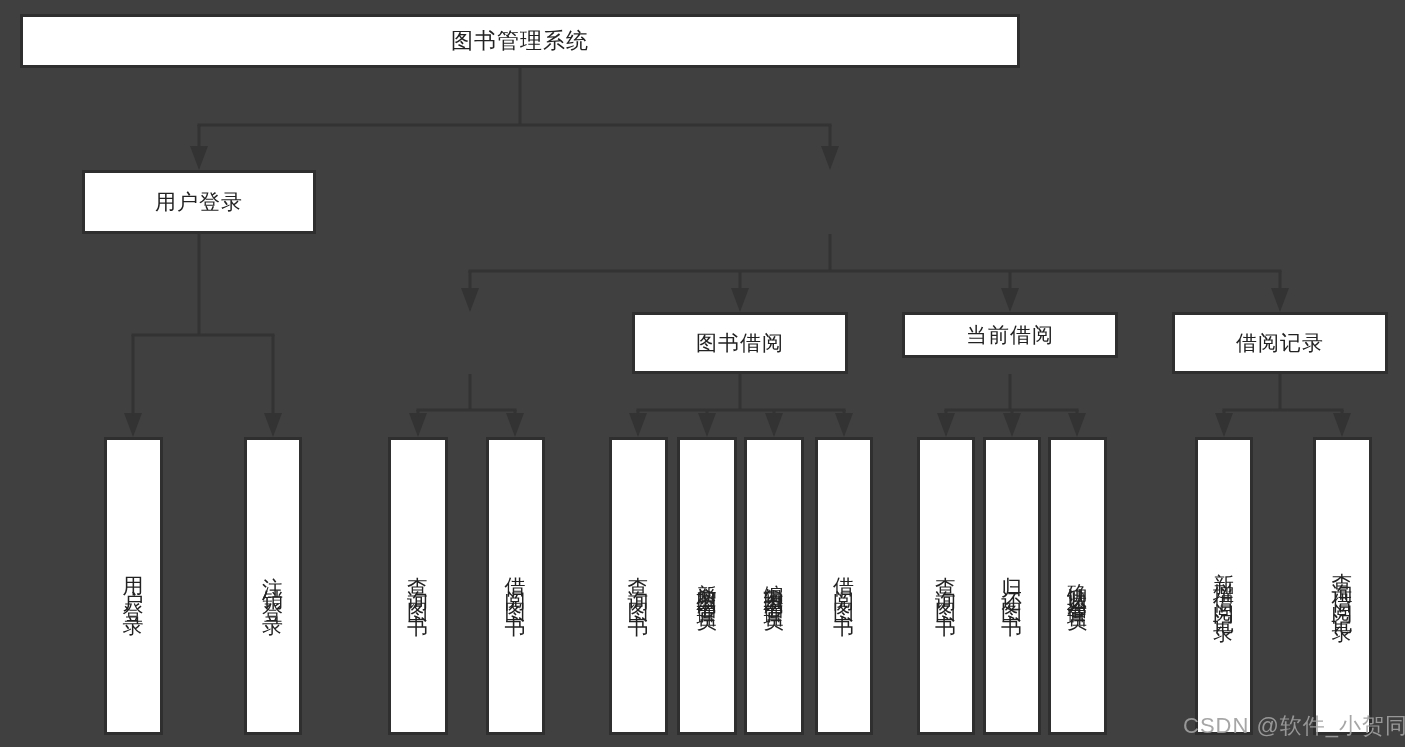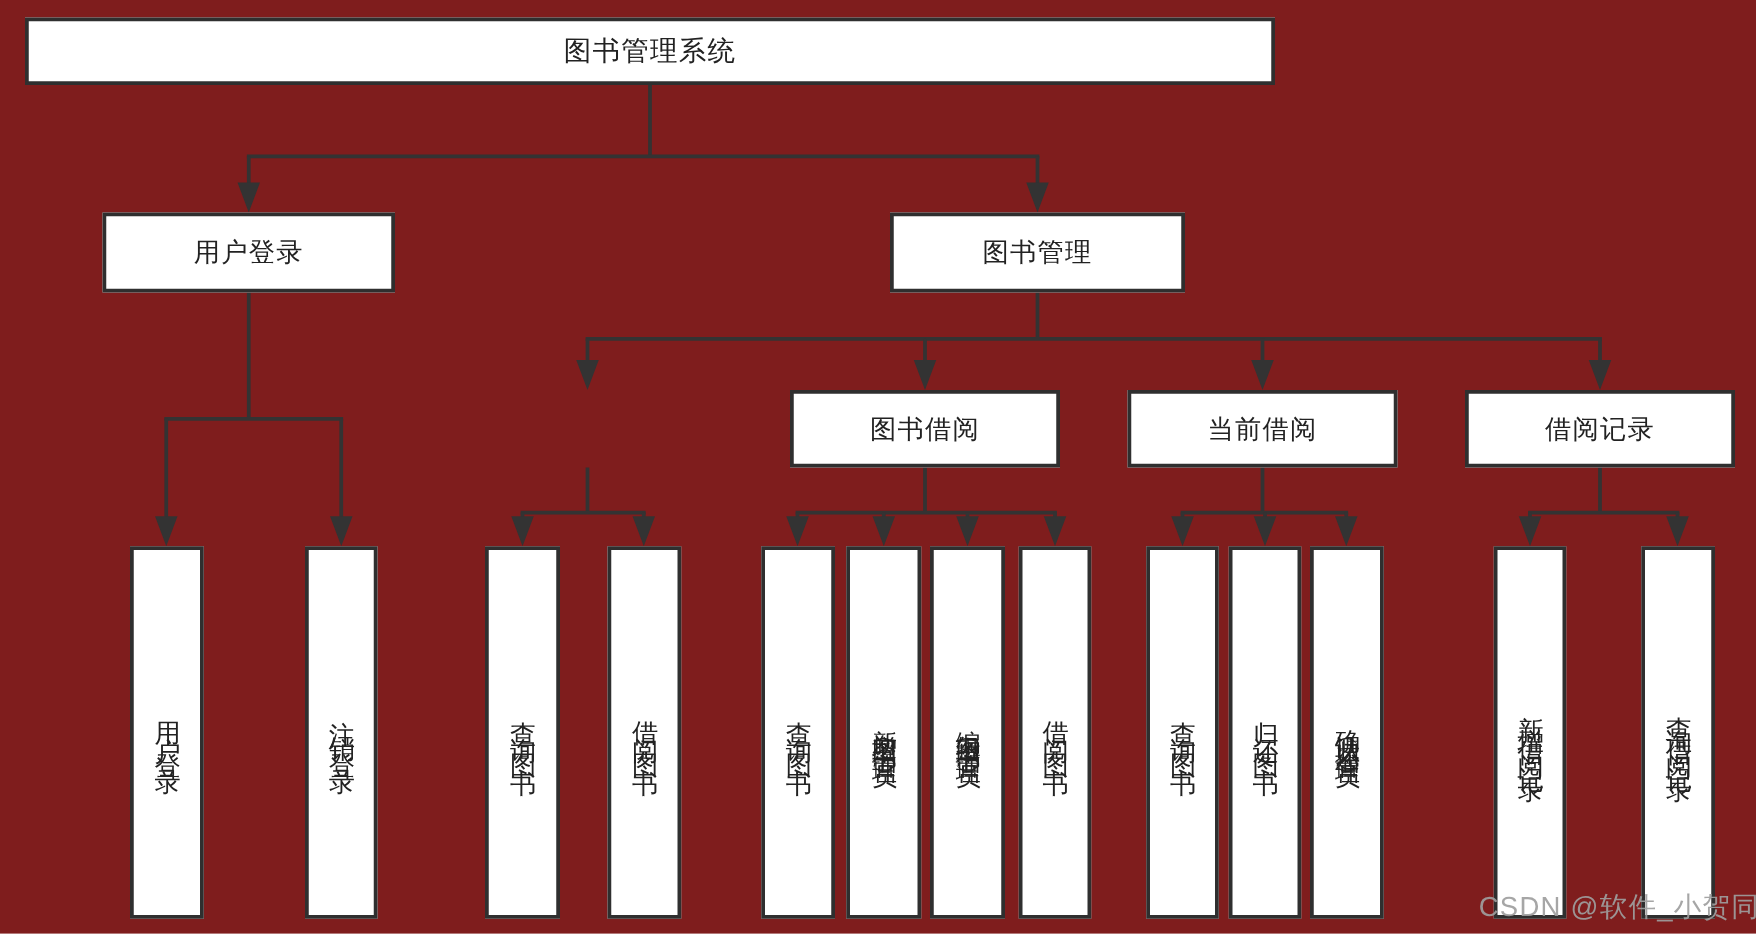--- a/index.html
+++ b/index.html
@@ -1,20 +1,20 @@
 <!DOCTYPE html>
 <html><head>
 <meta charset="utf-8">
 <style>
   html, body { margin: 0; padding: 0; background: #ffffff; }
   #stage {
     position: relative;
     width: 1405px;
     height: 747px;
-    background: #7f1d1d;
+    background: #404040;
     overflow: hidden;
     font-family: "Liberation Sans", "DejaVu Sans", sans-serif;
     color: #222222;
   }
   #connectors {
     position: absolute;
     left: 0; top: 0;
     width: 1405px; height: 747px;
     z-index: 1;
   }
@@ -116,28 +116,25 @@
       </g>
   </svg>
 
   <div class="box h-box title-box" style="left:20px; top:14px; width:1000px; height:54px;">
     <span>图书管理系统</span>
   </div>
 
   <div class="box h-box" style="left:82px; top:170px; width:234px; height:64px;">
     <span>用户登录</span>
   </div>
-  <div class="box h-box" style="left:712px; top:170px; width:236px; height:64px;">
-    <span>图书管理</span>
-  </div>
 
   <div class="box h-box" style="left:632px; top:312px; width:216px; height:62px;font-family:Liberation Serif, serif;">
     <span>图书借阅</span>
   </div>
-  <div class="box h-box" style="left:902px; top:312px; width:216px; height:62px;">
+  <div class="box h-box" style="left:902px; top:312px; width:216px; height:46px;">
     <span>当前借阅</span>
   </div>
   <div class="box h-box" style="left:1172px; top:312px; width:216px; height:62px;text-align:right;">
     <span>借阅记录</span>
   </div>
 
   <div class="box v-box" style="left:104px; top:437px; width:59px; height:298px;">
     <span>用户登录</span>
   </div>
   <div class="box v-box" style="left:244px; top:437px; width:58px; height:298px;">

